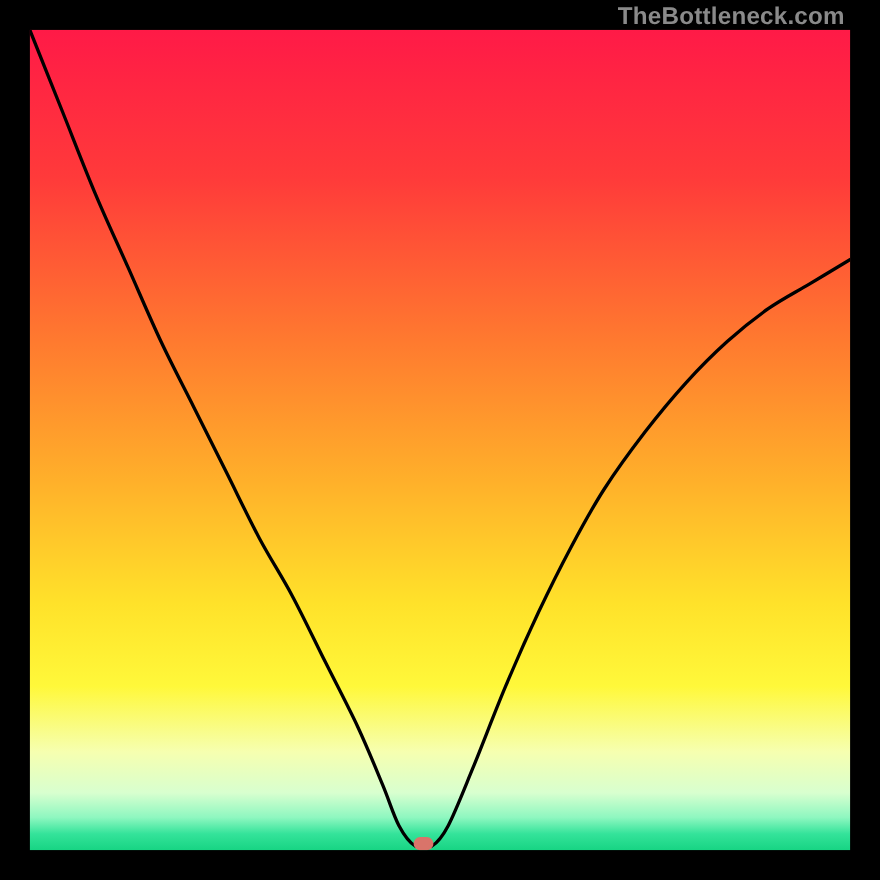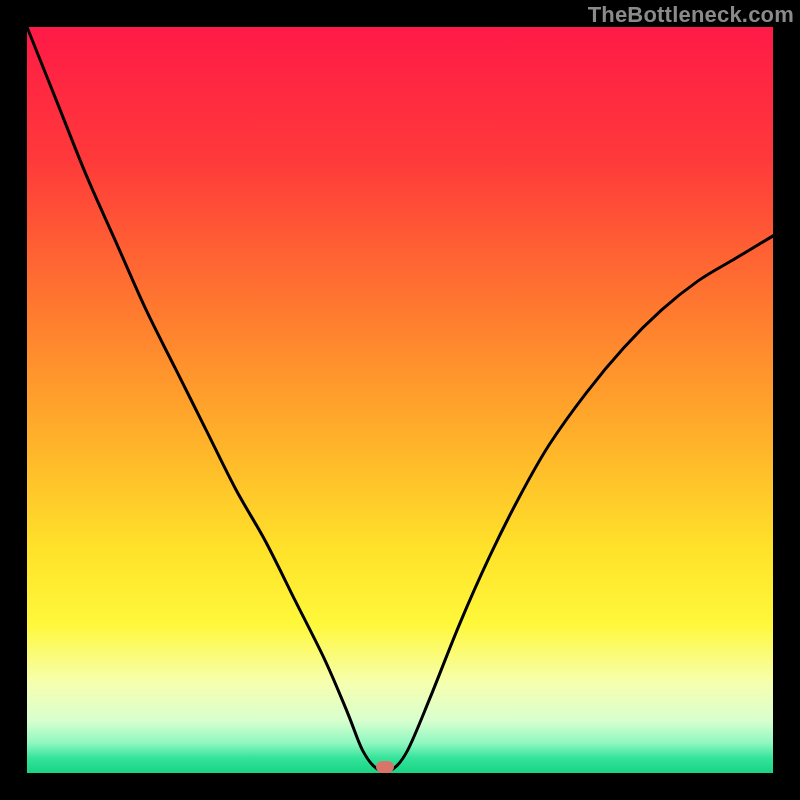--- a/index.html
+++ b/index.html
@@ -43,21 +43,21 @@
   .marker {
     position: absolute;
     width: 18px;
     height: 12px;
     border-radius: 6px;
     transform: translate(-50%, -50%);
   }
   .watermark {
     position: absolute;
     top: 2px;
-    right: 6px;
+    right: 32px;
     font-family: Arial, Helvetica, sans-serif;
     font-size: 22px;
     font-weight: 600;
     color: #8a8a8a;
     letter-spacing: 0.2px;
   }
 </style>
 </head>
 <body>
 

